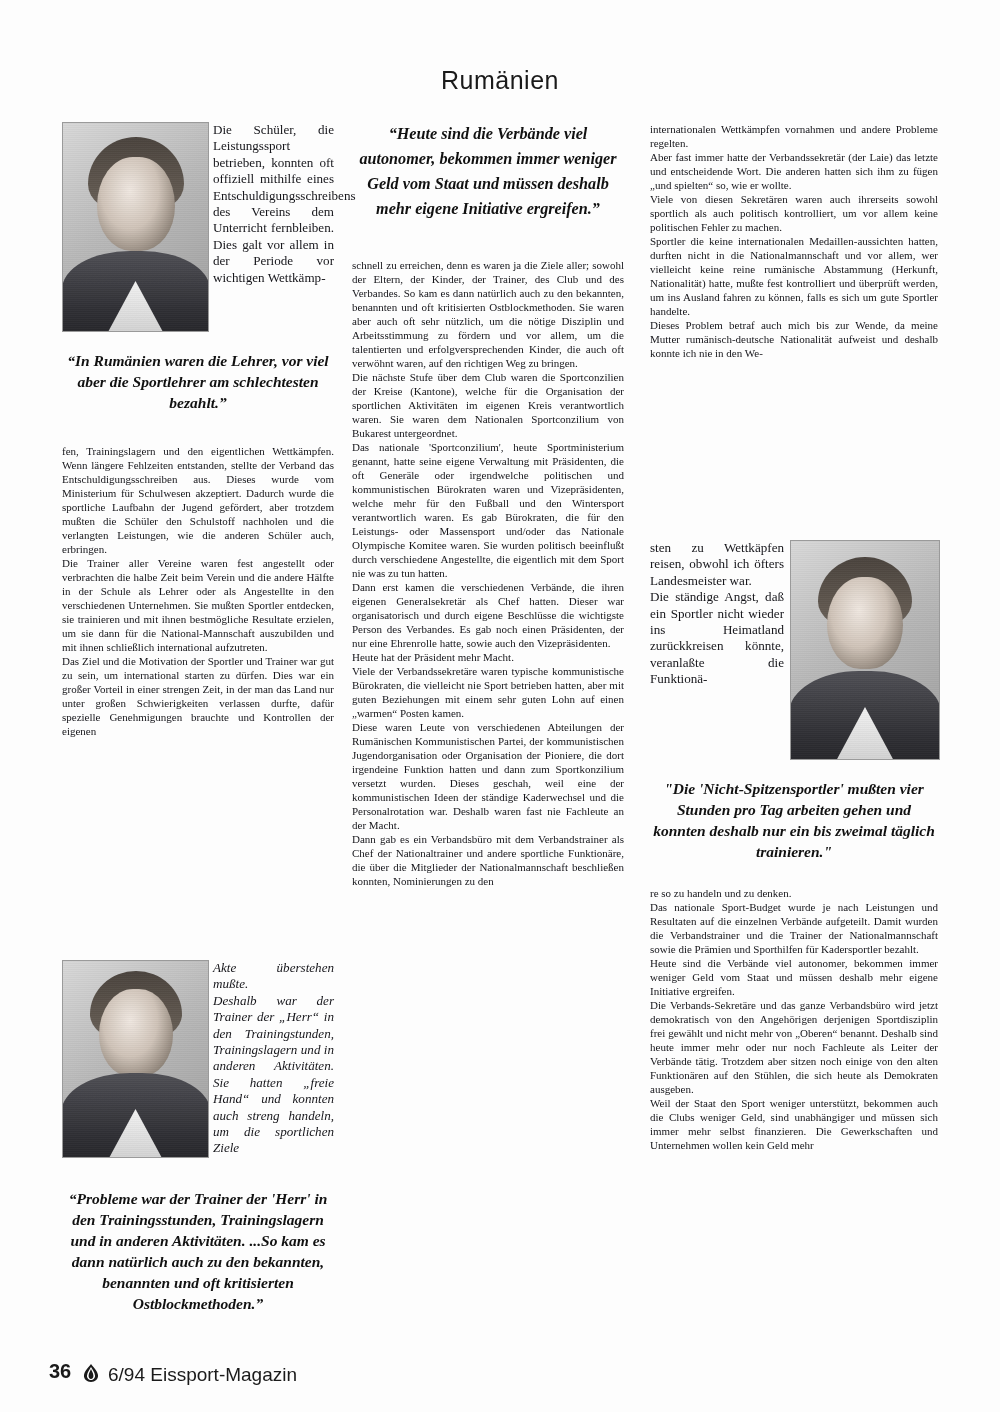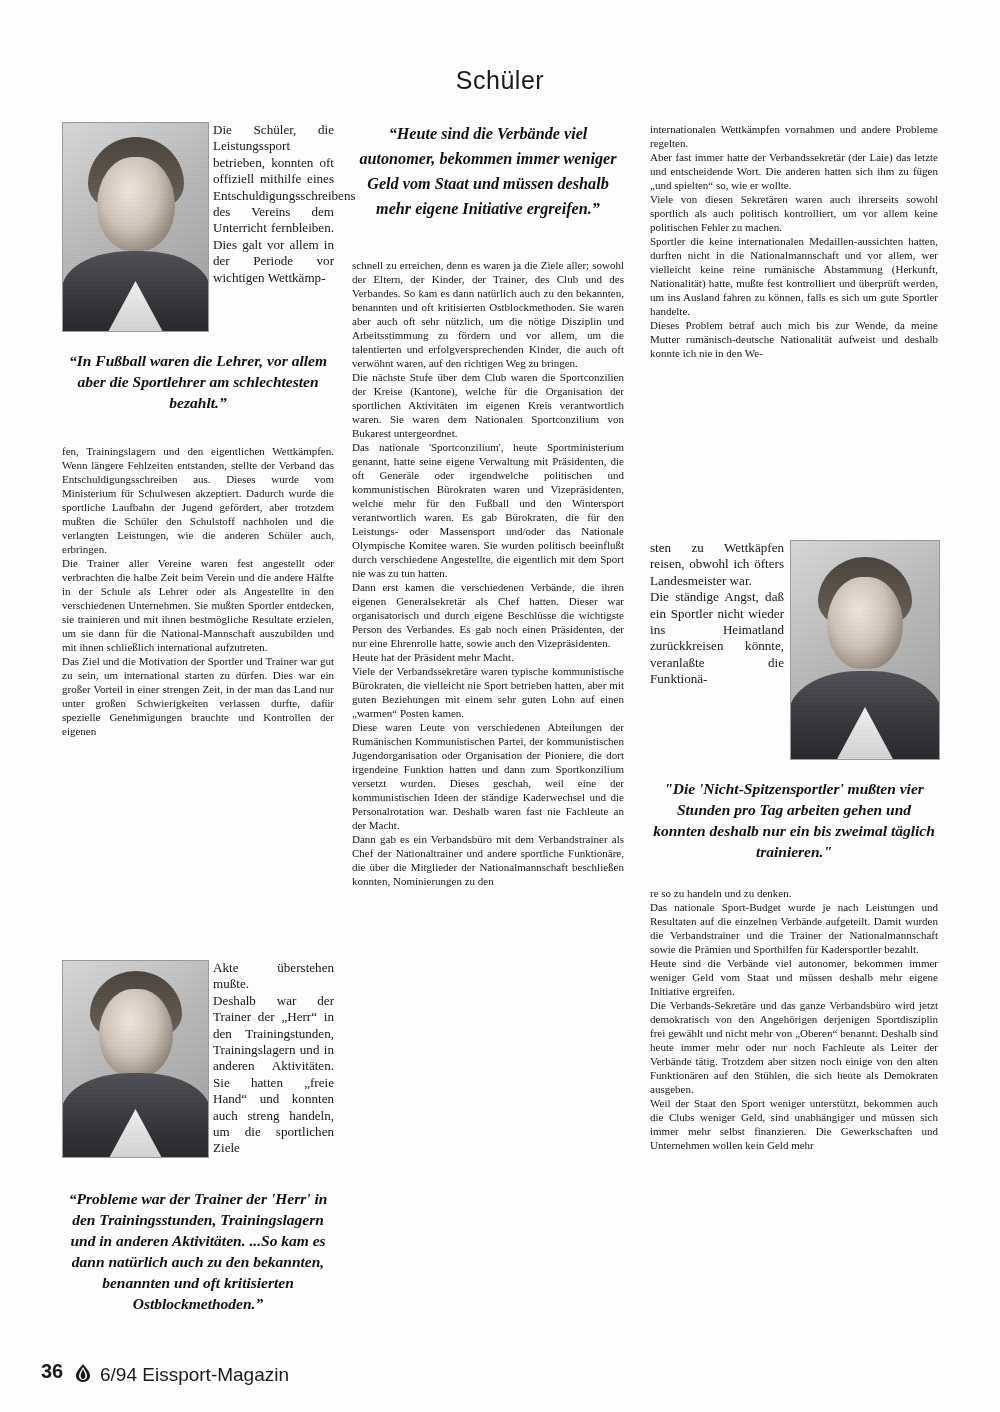--- a/index.html
+++ b/index.html
@@ -160,21 +160,21 @@
     color: #15151a;
   }
   .c1b { left: 62px; top: 444px; width: 272px; }
   .c2a { left: 352px; top: 258px; width: 272px; }
   .c3a { left: 650px; top: 122px; width: 288px; }
   .c3b { left: 650px; top: 886px; width: 288px; }
 
   
   .footer {
     position: absolute;
-    left: 8px;
+    left: 16px;
     bottom: 22px;
     width: 848px;
     height: 30px;
   }
   .footer-page {
     position: absolute;
     left: 33px;
     top: 0px;
     font-family: "Liberation Sans", sans-serif;
     font-weight: bold;
@@ -195,45 +195,45 @@
     font-family: "Liberation Sans", sans-serif;
     font-size: 19px;
     color: #1a1a1a;
   }
 </style>
 </head>
 <body>
 
 <div class="page">
 
-  <div class="page-title">Schüler</div>
+  <div class="page-title">Rumänien</div>
 
   <div class="photo photo1">
     <div class="hair" style="width:96px;height:76px;top:14px;"></div>
     <div class="face" style="width:78px;height:94px;top:34px;"></div>
     <div class="body" style="width:148px;height:84px;"></div>
     <div class="shirt" style="width:56px;height:52px;"></div>
     <div class="grain"></div>
   </div>
   <div class="wrap-right wrap1">Die Schüler, die Leistungssport betrieben, konnten oft offiziell mithilfe eines Entschuldigungsschreibens des Vereins dem Unterricht fernbleiben. Dies galt vor allem in der Periode vor wichtigen Wettkämp-</div>
 
-  <div class="pullquote pq1">“In Fußball waren die Lehrer, vor allem aber die Sportlehrer am schlechtesten bezahlt.”</div>
+  <div class="pullquote pq1">“In Rumänien waren die Lehrer, vor viel aber die Sportlehrer am schlechtesten bezahlt.”</div>
 
   <div class="seg c1b" style="white-space:pre-line;">fen, Trainingslagern und den eigentlichen Wettkämpfen. Wenn längere Fehlzeiten entstanden, stellte der Verband das Entschuldigungsschreiben aus. Dieses wurde vom Ministerium für Schulwesen akzeptiert. Dadurch wurde die sportliche Laufbahn der Jugend gefördert, aber trotzdem mußten die Schüler den Schulstoff nachholen und die verlangten Leistungen, wie die anderen Schüler auch, erbringen.
 Die Trainer aller Vereine waren fest angestellt oder verbrachten die halbe Zeit beim Verein und die andere Hälfte in der Schule als Lehrer oder als Angestellte in den verschiedenen Unternehmen. Sie mußten Sportler entdecken, sie trainieren und mit ihnen bestmögliche Resultate erzielen, um sie dann für die National-Mannschaft auszubilden und mit ihnen schließlich international aufzutreten.
 Das Ziel und die Motivation der Sportler und Trainer war gut zu sein, um international starten zu dürfen. Dies war ein großer Vorteil in einer strengen Zeit, in der man das Land nur unter großen Schwierigkeiten verlassen durfte, dafür spezielle Genehmigungen brauchte und Kontrollen der eigenen</div>
 
   <div class="photo photo2">
     <div class="hair" style="width:92px;height:70px;top:10px;"></div>
     <div class="face" style="width:74px;height:88px;top:28px;"></div>
     <div class="body" style="width:150px;height:88px;"></div>
     <div class="shirt" style="width:54px;height:50px;"></div>
     <div class="grain"></div>
   </div>
-  <div class="wrap-right wrap2" style="white-space:pre-line;">Akte überstehen mußte.
+  <div class="wrap-right wrap2" style="white-space:pre-line;font-style:italic;">Akte überstehen mußte.
 Deshalb war der Trainer der „Herr“ in den Trainingstunden, Trainingslagern und in anderen Aktivitäten. Sie hatten „freie Hand“ und konnten auch streng handeln, um die sportlichen Ziele</div>
 
   <div class="pullquote pq3">“Probleme war der Trainer der 'Herr' in den Trainingsstunden, Trainingslagern und in anderen Aktivitäten. ...So kam es dann natürlich auch zu den bekannten, benannten und oft kritisierten Ostblockmethoden.”</div>
 
   <div class="pullquote pq2">“Heute sind die Verbände viel autonomer, bekommen immer weniger Geld vom Staat und müssen deshalb mehr eigene Initiative ergreifen.”</div>
   <div class="seg c2a" style="white-space:pre-line;">schnell zu erreichen, denn es waren ja die Ziele aller; sowohl der Eltern, der Kinder, der Trainer, des Club und des Verbandes. So kam es dann natürlich auch zu den bekannten, benannten und oft kritisierten Ostblockmethoden. Sie waren aber auch oft sehr nützlich, um die nötige Disziplin und Arbeitsstimmung zu fördern und vor allem, um die talentierten und erfolgversprechenden Kinder, die auch oft verwöhnt waren, auf den richtigen Weg zu bringen.
 Die nächste Stufe über dem Club waren die Sportconzilien der Kreise (Kantone), welche für die Organisation der sportlichen Aktivitäten im eigenen Kreis verantwortlich waren. Sie waren dem Nationalen Sportconzilium von Bukarest untergeordnet.
 Das nationale 'Sportconzilium', heute Sportministerium genannt, hatte seine eigene Verwaltung mit Präsidenten, die oft Generäle oder irgendwelche politischen und kommunistischen Bürokraten waren und Vizepräsidenten, welche mehr für den Fußball und den Wintersport verantwortlich waren. Es gab Bürokraten, die für den Leistungs- oder Massensport und/oder das Nationale Olympische Komitee waren. Sie wurden politisch beeinflußt durch verschiedene Angestellte, die eigentlich mit dem Sport nie was zu tun hatten.
 Dann erst kamen die verschiedenen Verbände, die ihren eigenen Generalsekretär als Chef hatten. Dieser war organisatorisch und durch eigene Beschlüsse die wichtigste Person des Verbandes. Es gab noch einen Präsidenten, der nur eine Ehrenrolle hatte, sowie auch den Vizepräsidenten.
 Heute hat der Präsident mehr Macht.

